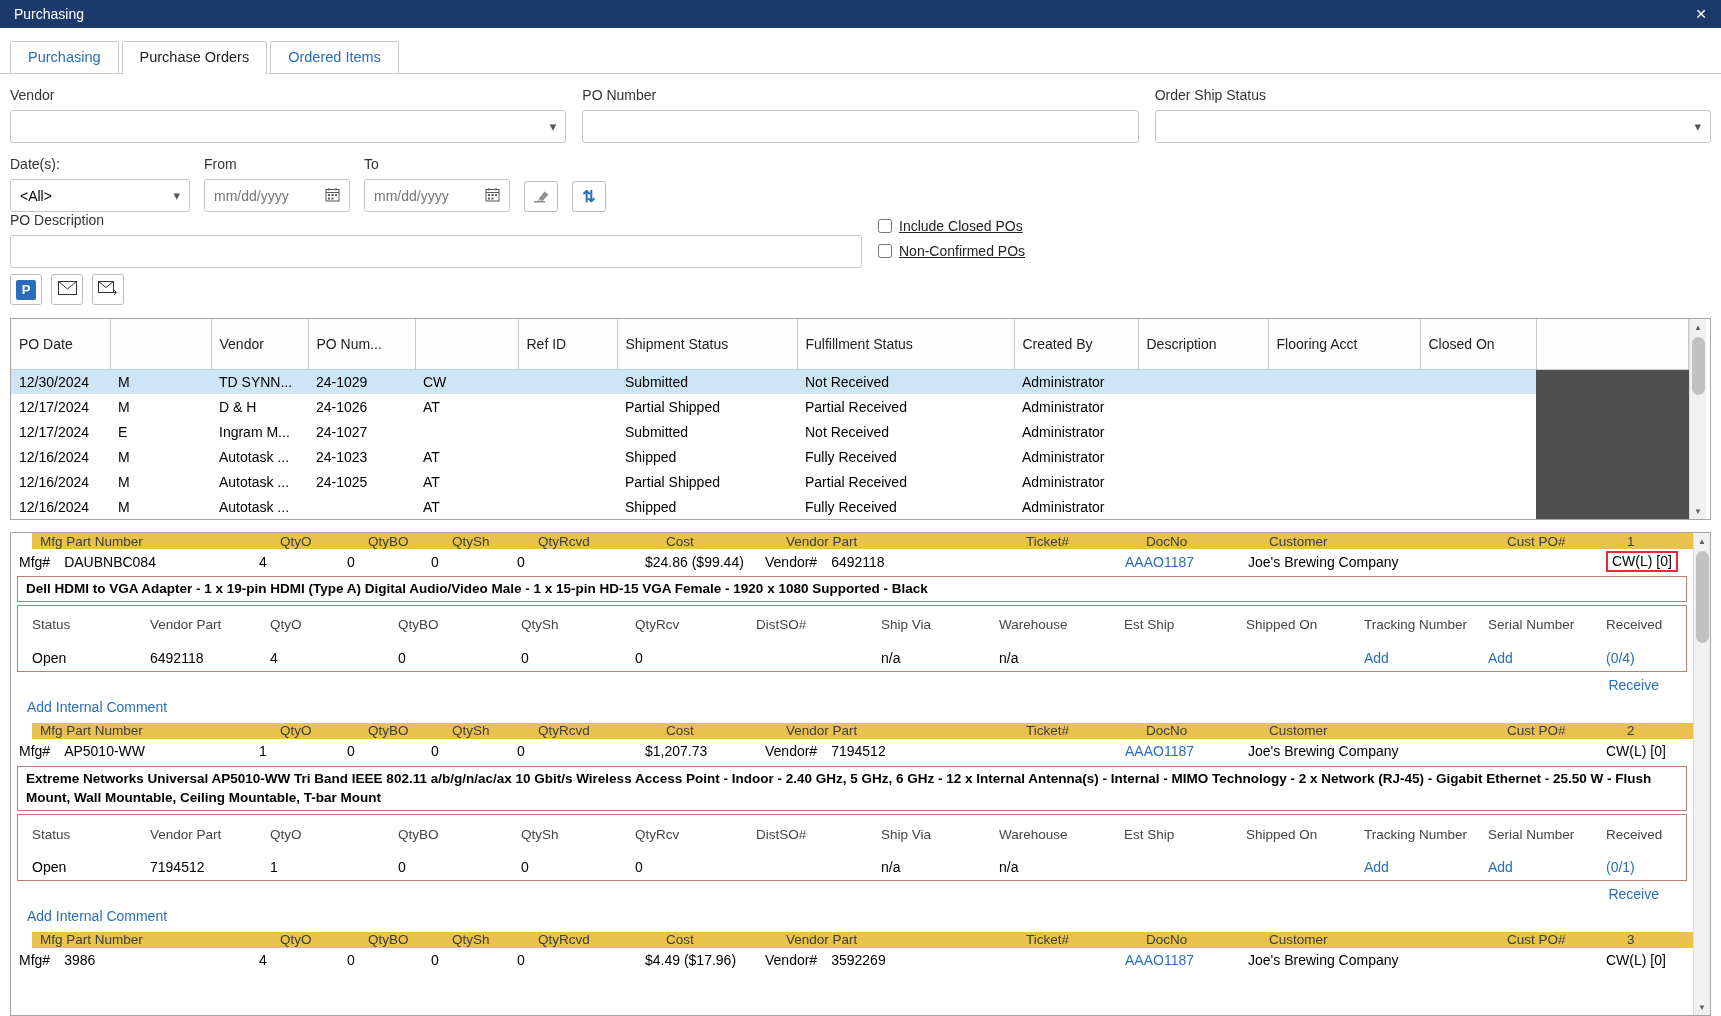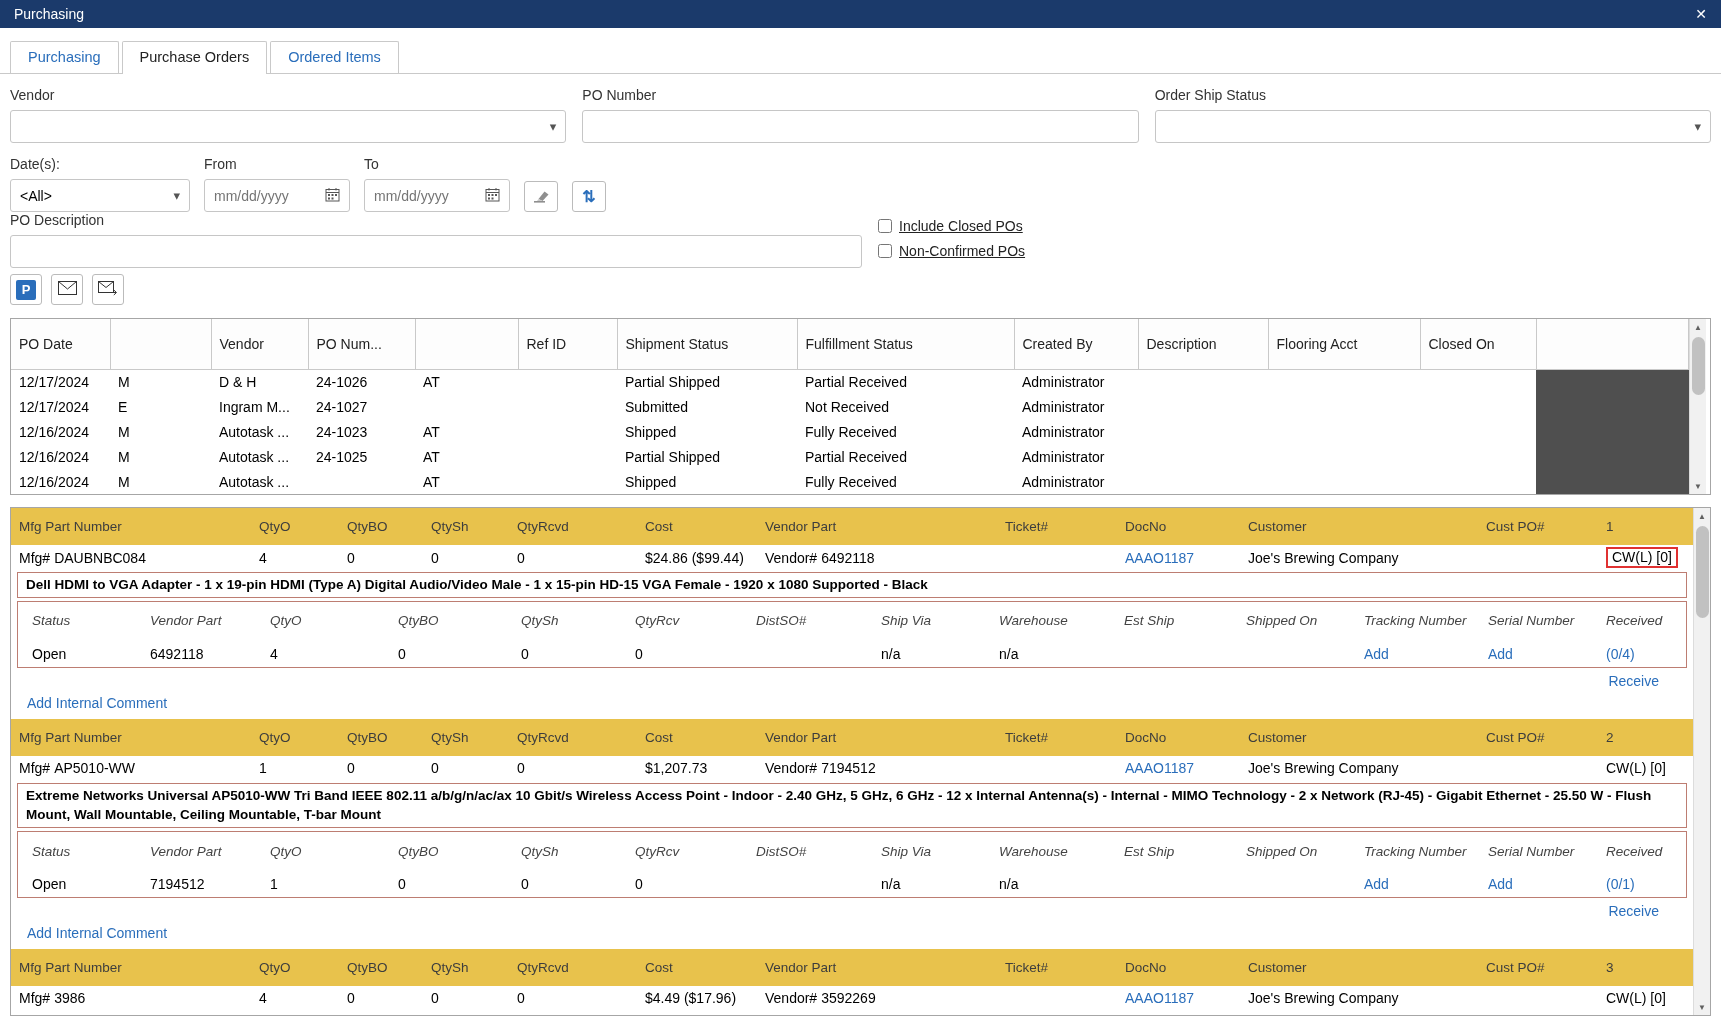--- a/index.html
+++ b/index.html
@@ -70,30 +70,30 @@
     font-size: 8px; color: #606060; cursor: pointer; }
   .vthumb { width: 13px; border-radius: 7px; background: #c1c1c1; margin-top: 2px; cursor: grab; }
   .vspacer { flex: 1; }
 
   
   .detail-wrap { margin: 12px 10px 0; border: 1px solid #a6a6a6; display: flex; flex: 1; overflow: hidden; }
   .detail { flex: 1; overflow: hidden; font-size: 14px; }
   .li-grid { display: grid;
     grid-template-columns: 240px 88px 84px 86px 128px 120px 240px 120px 123px 238px 120px 1fr;
     align-items: center; padding-left: 8px; }
-  .li-head { background: var(--gold-header-bg, #E8C24C); height: 37px; color: #3d3d3d; font-size: 13.5px; }
+  .li-head { background: var(--gold-header-bg, #E8C24C); height: 16px; color: #3d3d3d; font-size: 13.5px; margin-left: 21px; }
   .li-row { height: 25px; }
-  .mfg-val { margin-left: 4px; }
+  .mfg-val { margin-left: 14px; }
   .item-desc { margin: 2px 6px 3px; border: 1px solid var(--panel-border-red, #BD7D72);
     padding: 2px 8px; font-weight: bold; font-size: 13.5px; line-height: 1.45; }
   .dt-box { margin: 0 6px 1px; border: 1px solid var(--panel-border-red, #BD7D72); }
   .dt-grid { display: grid;
     grid-template-columns: 118px 120px 128px 123px 114px 121px 125px 118px 125px 122px 118px 124px 118px 1fr;
     align-items: center; padding-left: 14px; }
-  .dt-head { min-height: 40px; color: #444; font-size: 13.5px; line-height: 1.2; font-style: italic; }
+  .dt-head { min-height: 40px; color: #444; font-size: 13.5px; line-height: 1.2; }
   .dt-head > div { padding-right: 14px; }
   .dt-row { height: 25px; }
   .link { color: var(--link-blue, #2A6EBB); cursor: pointer; }
   .cw { color: #000; cursor: pointer; }
   .redbox { border: 2px solid var(--highlight-red, #E03131); padding: 0 4px 1px; display: inline-block; }
   .receive-row { text-align: right; padding: 4px 34px 2px 0; height: 24px; }
   .comment-row { padding: 2px 0 5px 16px; height: 26px; }
 </style>
 </head>
 <body>
@@ -263,20 +263,35 @@
           <th>Shipment Status</th>
           <th>Fulfillment Status</th>
           <th>Created By</th>
           <th>Description</th>
           <th>Flooring Acct</th>
           <th>Closed On</th>
           <th></th>
         </tr>
       </thead>
       <tbody>
+        <tr class="selected">
+          <td>12/30/2024</td>
+          <td>M</td>
+          <td>TD SYNN...</td>
+          <td>24-1029</td>
+          <td>CW</td>
+          <td></td>
+          <td>Submitted</td>
+          <td>Not Received</td>
+          <td>Administrator</td>
+          <td></td>
+          <td></td>
+          <td></td>
+          <td class="redacted"></td>
+        </tr>
         <tr>
           <td>12/17/2024</td>
           <td>M</td>
           <td>D &amp; H</td>
           <td>24-1026</td>
           <td>AT</td>
           <td></td>
           <td>Partial Shipped</td>
           <td>Partial Received</td>
           <td>Administrator</td>

